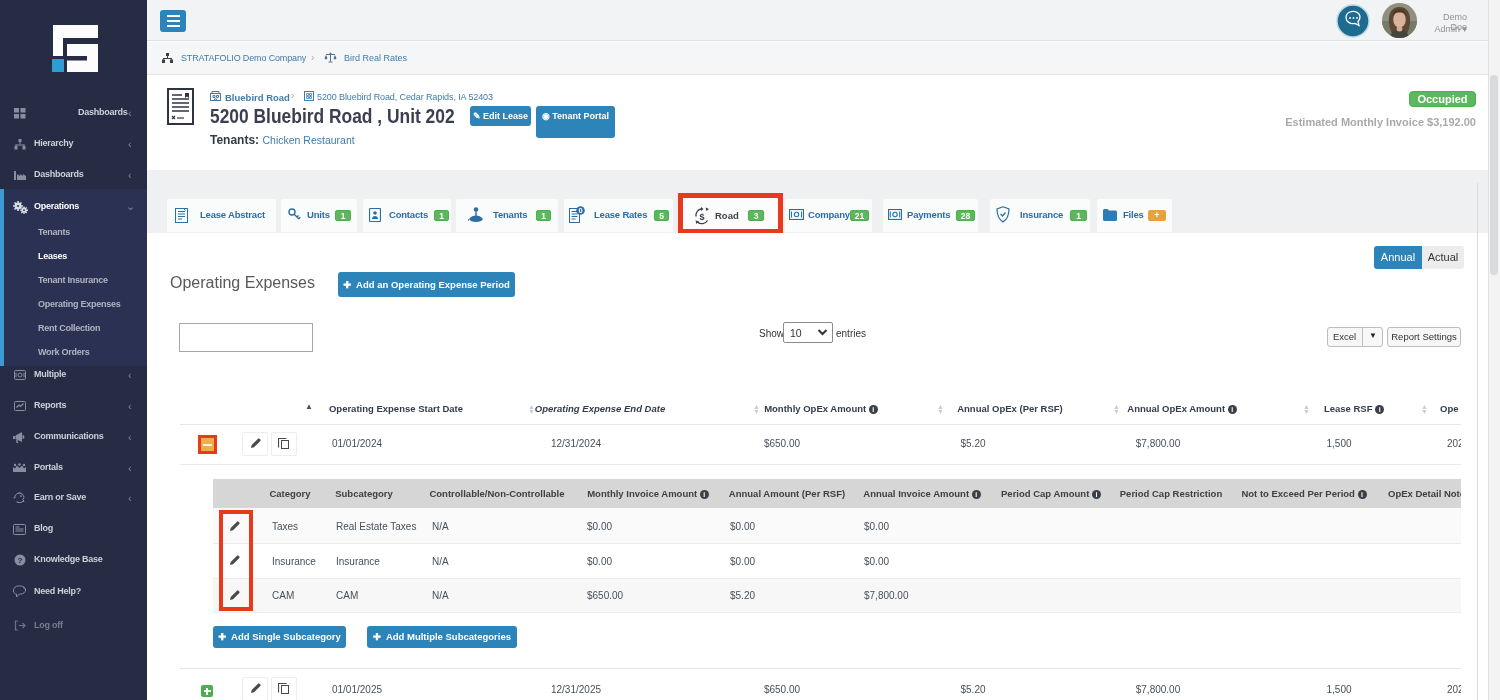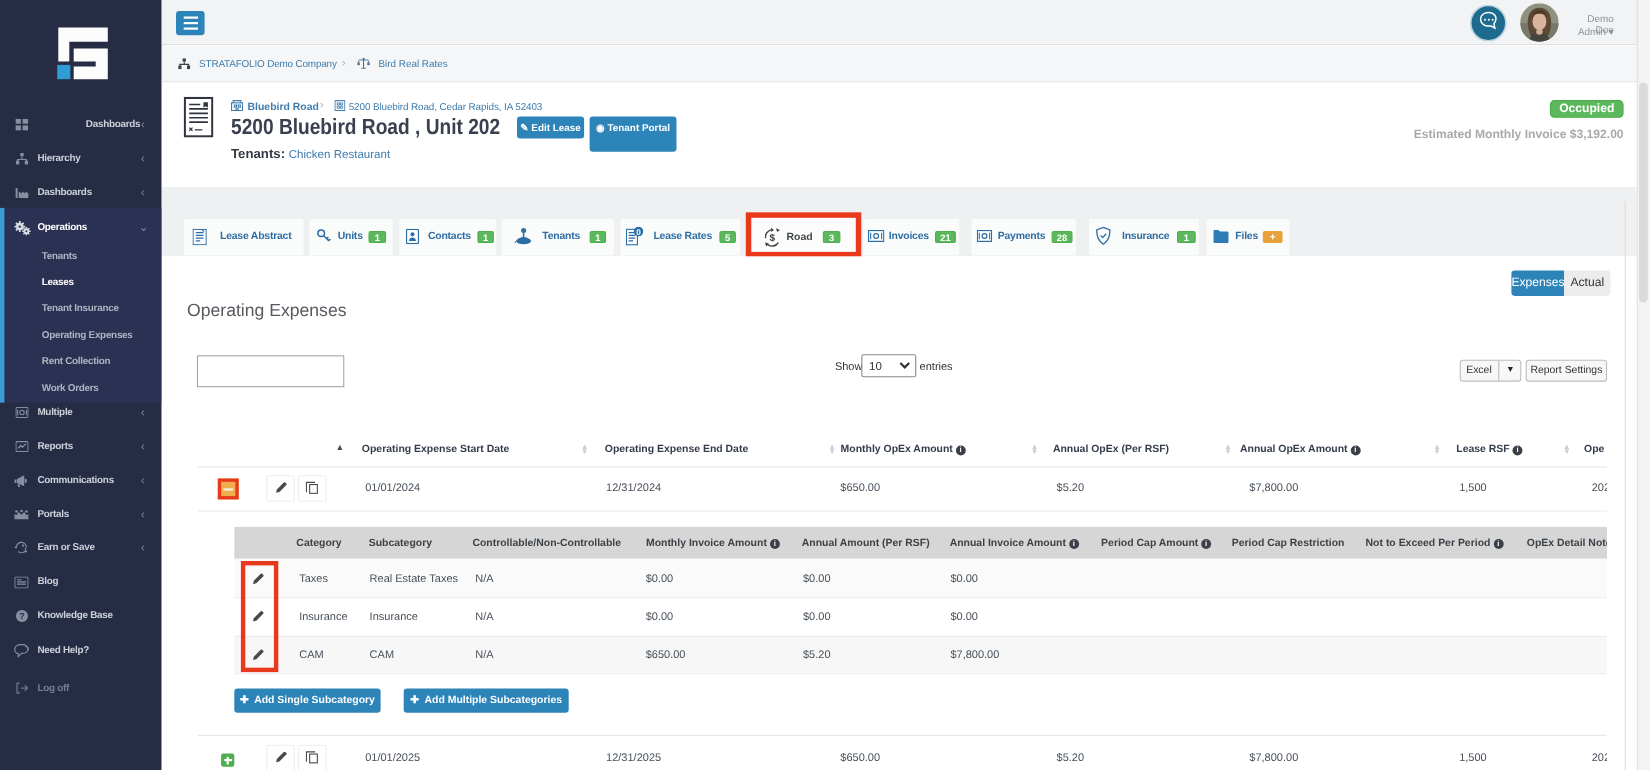--- a/index.html
+++ b/index.html
@@ -273,21 +273,21 @@
       <text x="9" y="12.5" font-size="9" font-weight="bold" fill="#3a3f44" stroke="none" text-anchor="middle" font-family="Liberation Sans">$</text>
     </svg>
 <div class="a" style="left:715px;top:210px;font-size:9.5px;font-weight:bold;color:#3f4447;">Road</div>
 <div class="a badge" style="left:748px;top:210px;width:16px;height:11px;">3</div>
 
 <svg class="a" style="left:789px;top:209px" width="15" height="11" viewBox="0 0 15 11" fill="none" stroke="#2e6da4">
       <rect x="0.5" y="0.5" width="14" height="10" stroke-width="1.2"></rect>
       <circle cx="7.5" cy="5.5" r="2.2" stroke-width="1.1"></circle>
       <path d="M2.5 2.5v6M12.5 2.5v6" stroke-width="1"></path>
     </svg>
-<div class="a tabtxt" style="left:808px;top:209px;">Invoices</div>
+<div class="a tabtxt" style="left:808px;top:209px;">Company</div>
 <div class="a badge" style="left:850px;top:210px;width:19px;height:11px;">21</div>
 
 <svg class="a" style="left:888px;top:209px" width="14" height="11" viewBox="0 0 14 11" fill="none" stroke="#2e6da4">
       <rect x="0.5" y="0.5" width="13" height="10" stroke-width="1.2"></rect>
       <circle cx="7" cy="5.5" r="2.2" stroke-width="1.1"></circle>
       <path d="M2.3 2.5v6M11.7 2.5v6" stroke-width="1"></path>
     </svg>
 <div class="a tabtxt" style="left:907px;top:209px;">Payments</div>
 <div class="a badge" style="left:956px;top:210px;width:19px;height:11px;">28</div>
 
@@ -298,41 +298,42 @@
 <div class="a tabtxt" style="left:1020px;top:209px;">Insurance</div>
 <div class="a badge" style="left:1070px;top:210px;width:17px;height:11px;">1</div>
 
 <svg class="a" style="left:1103px;top:209px" width="14" height="12" viewBox="0 0 14 12" fill="#2d7cb5">
       <path d="M0 1.5C0 .7.7 0 1.5 0h3l1.5 1.5h6.5c.8 0 1.5.7 1.5 1.5v7.5c0 .8-.7 1.5-1.5 1.5h-11C.7 12 0 11.3 0 10.5z"></path>
     </svg>
 <div class="a tabtxt" style="left:1123px;top:209px;">Files</div>
 <div class="a" style="left:1148px;top:210px;width:18px;height:11px;background:#e9a13b;border-radius:2px;color:#fff;font-size:9px;font-weight:bold;text-align:center;line-height:10px;">+</div>
 
 <div class="a" style="left:147px;top:233px;width:1341px;height:467px;background:#fff;"></div>
-<div class="a btn-blue" style="left:1374px;top:246px;width:48px;height:23px;font-size:11px;font-weight:normal;line-height:23px;border-radius:3px 0 0 3px;">Expenses</div>
+<div class="a btn-blue" style="left:1374px;top:246px;width:48px;height:23px;font-size:11px;font-weight:normal;line-height:23px;border-radius:3px 0 0 3px;">Annual</div>
 <div class="a" style="left:1422px;top:246px;width:42px;height:23px;background:#ececec;color:#333;font-size:11px;text-align:center;line-height:23px;border-radius:0 3px 3px 0;">Actual</div>
 <div class="a" style="left:170px;top:274px;font-size:16px;color:#56595e;">Operating Expenses</div>
+<div class="a btn-blue" style="left:338px;top:272px;width:177px;height:25px;font-size:9.5px;line-height:25px;">✚&nbsp; Add an Operating Expense Period</div>
 <div class="a" style="left:179px;top:323px;width:134px;height:29px;border:1px solid #a6a6a6;background:#fff;"></div>
 <div class="a" style="left:759px;top:328px;font-size:10px;color:#333;">Show</div>
 <div class="a" style="left:783px;top:322px;width:50px;height:21px;border:1px solid #8a8a8a;border-radius:2px;background:#fff;"></div>
 <div class="a" style="left:790px;top:327px;font-size:10.5px;color:#333;">10</div>
 <svg class="a" style="left:817px;top:328px" width="11" height="9" viewBox="0 0 11 9" fill="none" stroke="#333" stroke-width="2">
       <path d="M1.5 2l4 4 4-4"></path>
     </svg>
 <div class="a" style="left:836px;top:328px;font-size:10px;color:#333;">entries</div>
 <div class="a" style="left:1327px;top:327px;width:56px;height:20px;background:#f7f7f7;border:1px solid #bdbdbd;border-radius:3px;"></div>
 <div class="a" style="left:1362px;top:328px;width:1px;height:18px;background:#bdbdbd;"></div>
 <div class="a" style="left:1327px;top:331px;width:35px;font-size:9.5px;color:#333;text-align:center;">Excel</div>
 <div class="a" style="left:1363px;top:331px;width:20px;font-size:8px;color:#222;text-align:center;">▼</div>
 <div class="a" style="left:1387px;top:327px;width:74px;height:20px;background:#f7f7f7;border:1px solid #bdbdbd;border-radius:3px;font-size:9.5px;color:#333;text-align:center;line-height:18px;">Report Settings</div>
 
 <div class="a" style="left:180px;top:424px;width:1281px;height:1px;background:#e6e6e6;"></div>
 <div class="a" style="left:305px;top:402px;font-size:8px;color:#4a4e55;">▲</div>
 <div class="a hdrtxt" style="left:296px;top:403px;width:200px;">Operating Expense Start Date</div>
-<div class="a hdrtxt" style="left:515px;top:403px;width:200px;">Operating Expense End Date</div>
+<div class="a hdrtxt" style="left:500px;top:403px;width:200px;font-style:italic;">Operating Expense End Date</div>
 <div class="a hdrtxt" style="left:721px;top:403px;width:200px;">Monthly OpEx Amount <i class="info">i</i></div>
 <div class="a hdrtxt" style="left:910px;top:403px;width:200px;">Annual OpEx (Per RSF)</div>
 <div class="a hdrtxt" style="left:1082px;top:403px;width:200px;">Annual OpEx Amount <i class="info">i</i></div>
 <div class="a hdrtxt" style="left:1254px;top:403px;width:200px;">Lease RSF <i class="info">i</i></div>
 <div class="a hdrtxt" style="left:1440px;top:403px;width:40px;text-align:left;">Ope</div>
 <div class="a sorticon" style="left:528px;top:404px;">▲<br>▼</div>
 <div class="a sorticon" style="left:753px;top:404px;">▲<br>▼</div>
 <div class="a sorticon" style="left:937px;top:404px;">▲<br>▼</div>
 <div class="a sorticon" style="left:1113px;top:404px;">▲<br>▼</div>
 <div class="a sorticon" style="left:1303px;top:404px;">▲<br>▼</div>

